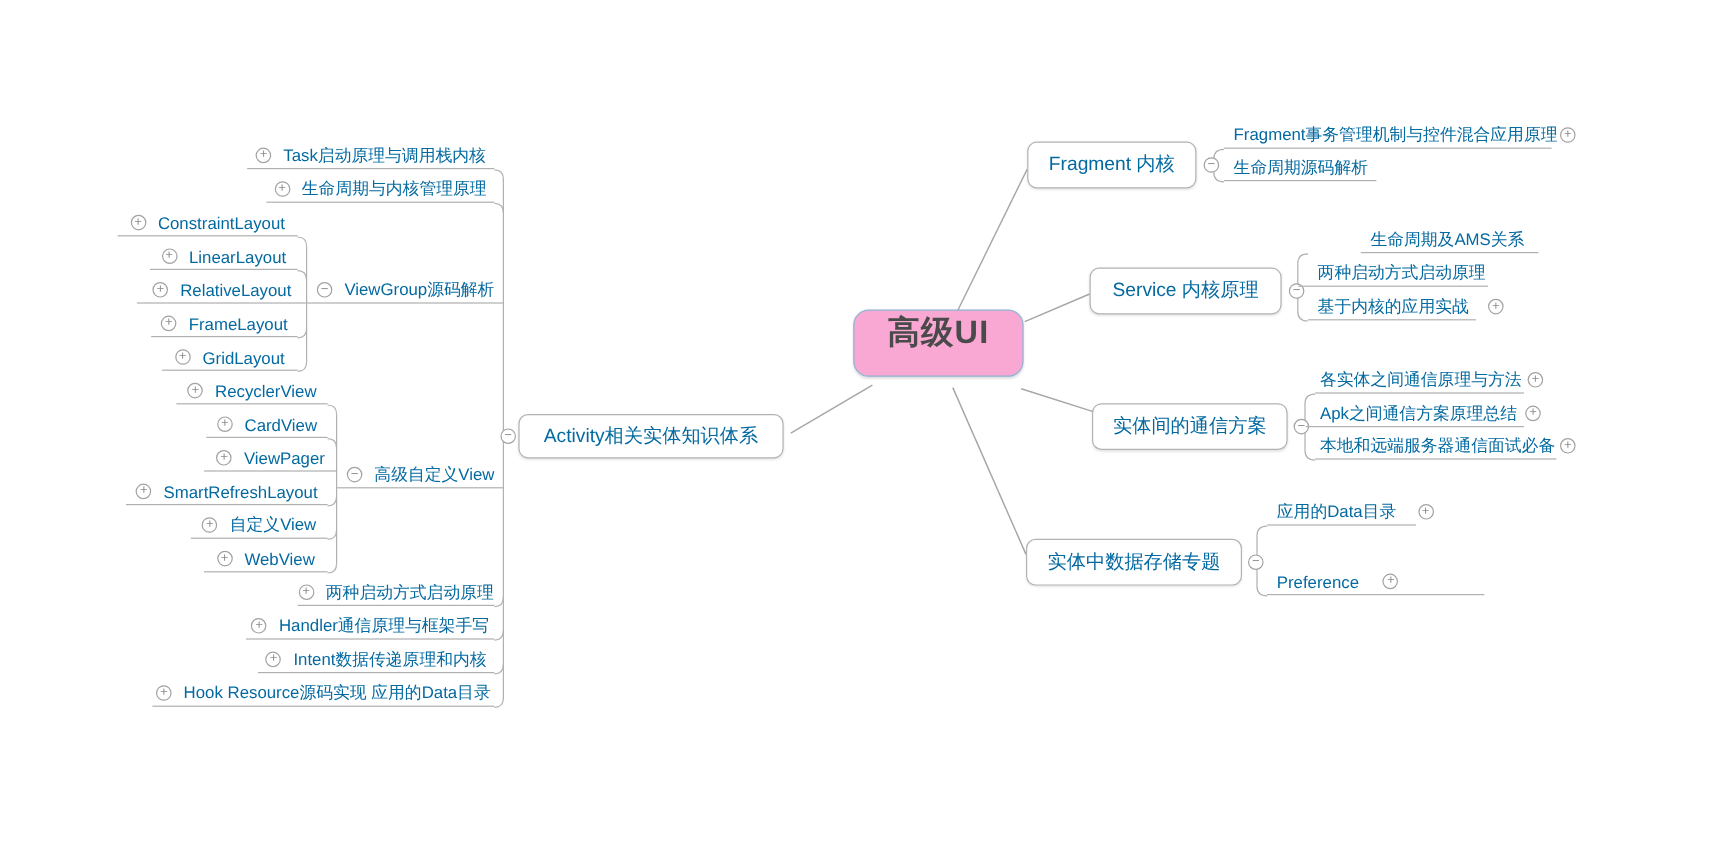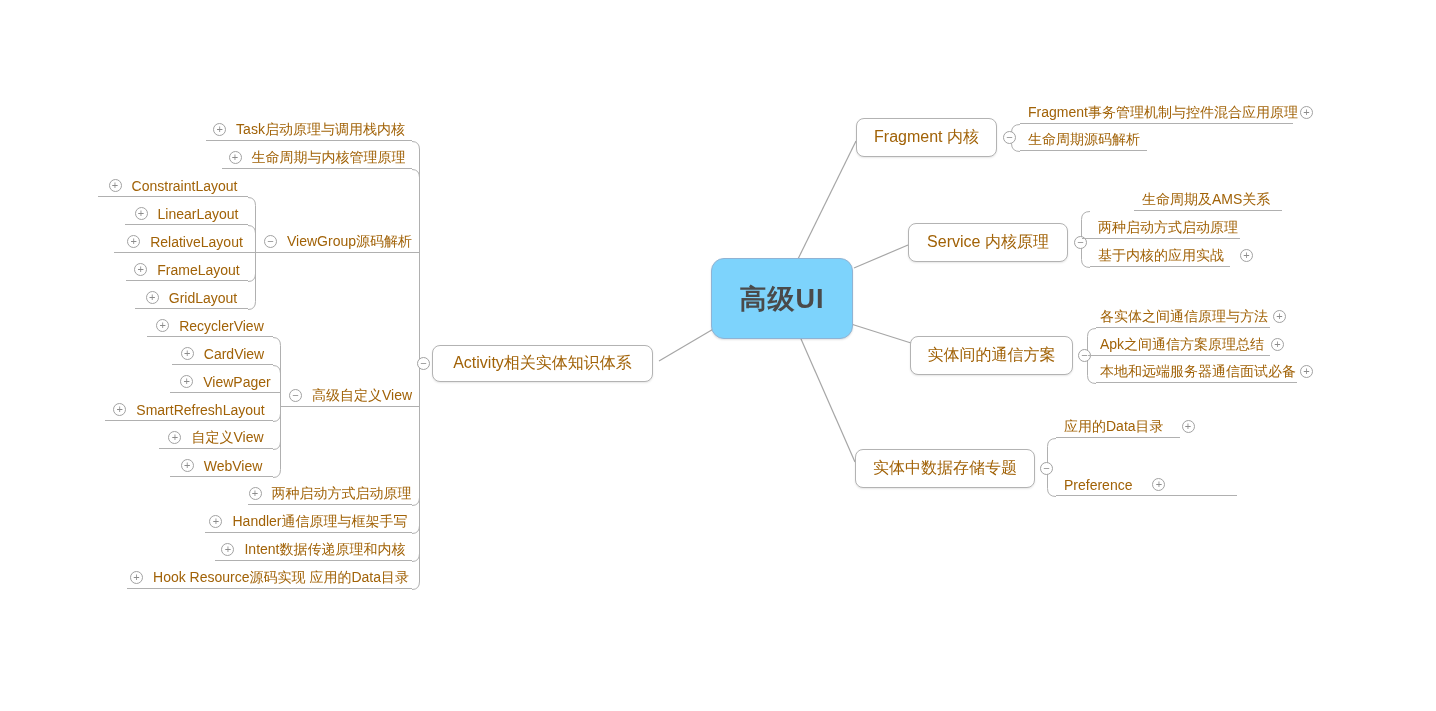--- a/index.html
+++ b/index.html
@@ -9,39 +9,39 @@
   }
   svg.wires{position:absolute;left:0;top:0;width:1436px;height:711px;pointer-events:none;}
   
   .unode{
     position:absolute;height:22px;border-bottom:1px solid #b0b0b0;
     display:flex;align-items:center;gap:10px;font-size:14px;white-space:nowrap;
     box-sizing:border-box;
   }
   .u-center{justify-content:center;}
   .u-left{justify-content:flex-start;padding-left:8px;}
-  .lbl{color:#a16207;}
+  .lbl{color:#0369a1;}
   
   .ic{
     width:13px;height:13px;border:1px solid #a2a2a2;border-radius:50%;
     background:#fff;color:#8c8c8c;font-size:11px;line-height:10px;text-align:center;
     box-sizing:border-box;flex:none;user-select:none;
   }
   .ic.abs{position:absolute;top:50%;margin-top:-7px;}
   
   .bnode{
     position:absolute;background:#fff;border:1px solid #b3b3b3;border-radius:8px;
     display:flex;align-items:center;justify-content:center;font-size:16px;
     white-space:nowrap;box-sizing:border-box;box-shadow:0 1px 2px rgba(0,0,0,.10);
   }
   
   #root-node{
-    position:absolute;left:711px;top:258px;width:142px;height:81px;
-    background:#7dd3fc;border:1px solid #8fb3d4;border-radius:13px;
-    display:flex;align-items:center;justify-content:center;
+    position:absolute;left:711px;top:258px;width:142px;height:56px;
+    background:#f9a8d4;border:1px solid #8fb3d4;border-radius:13px;
+    display:flex;justify-content:center;
     font-size:27px;font-weight:bold;color:#4a4a4a;letter-spacing:1px;
     box-shadow:0 1px 2px rgba(0,0,0,.12);box-sizing:border-box;
   }
 </style>
 </head>
 <body>
 
 <div id="canvas">
 
   <svg class="wires">

